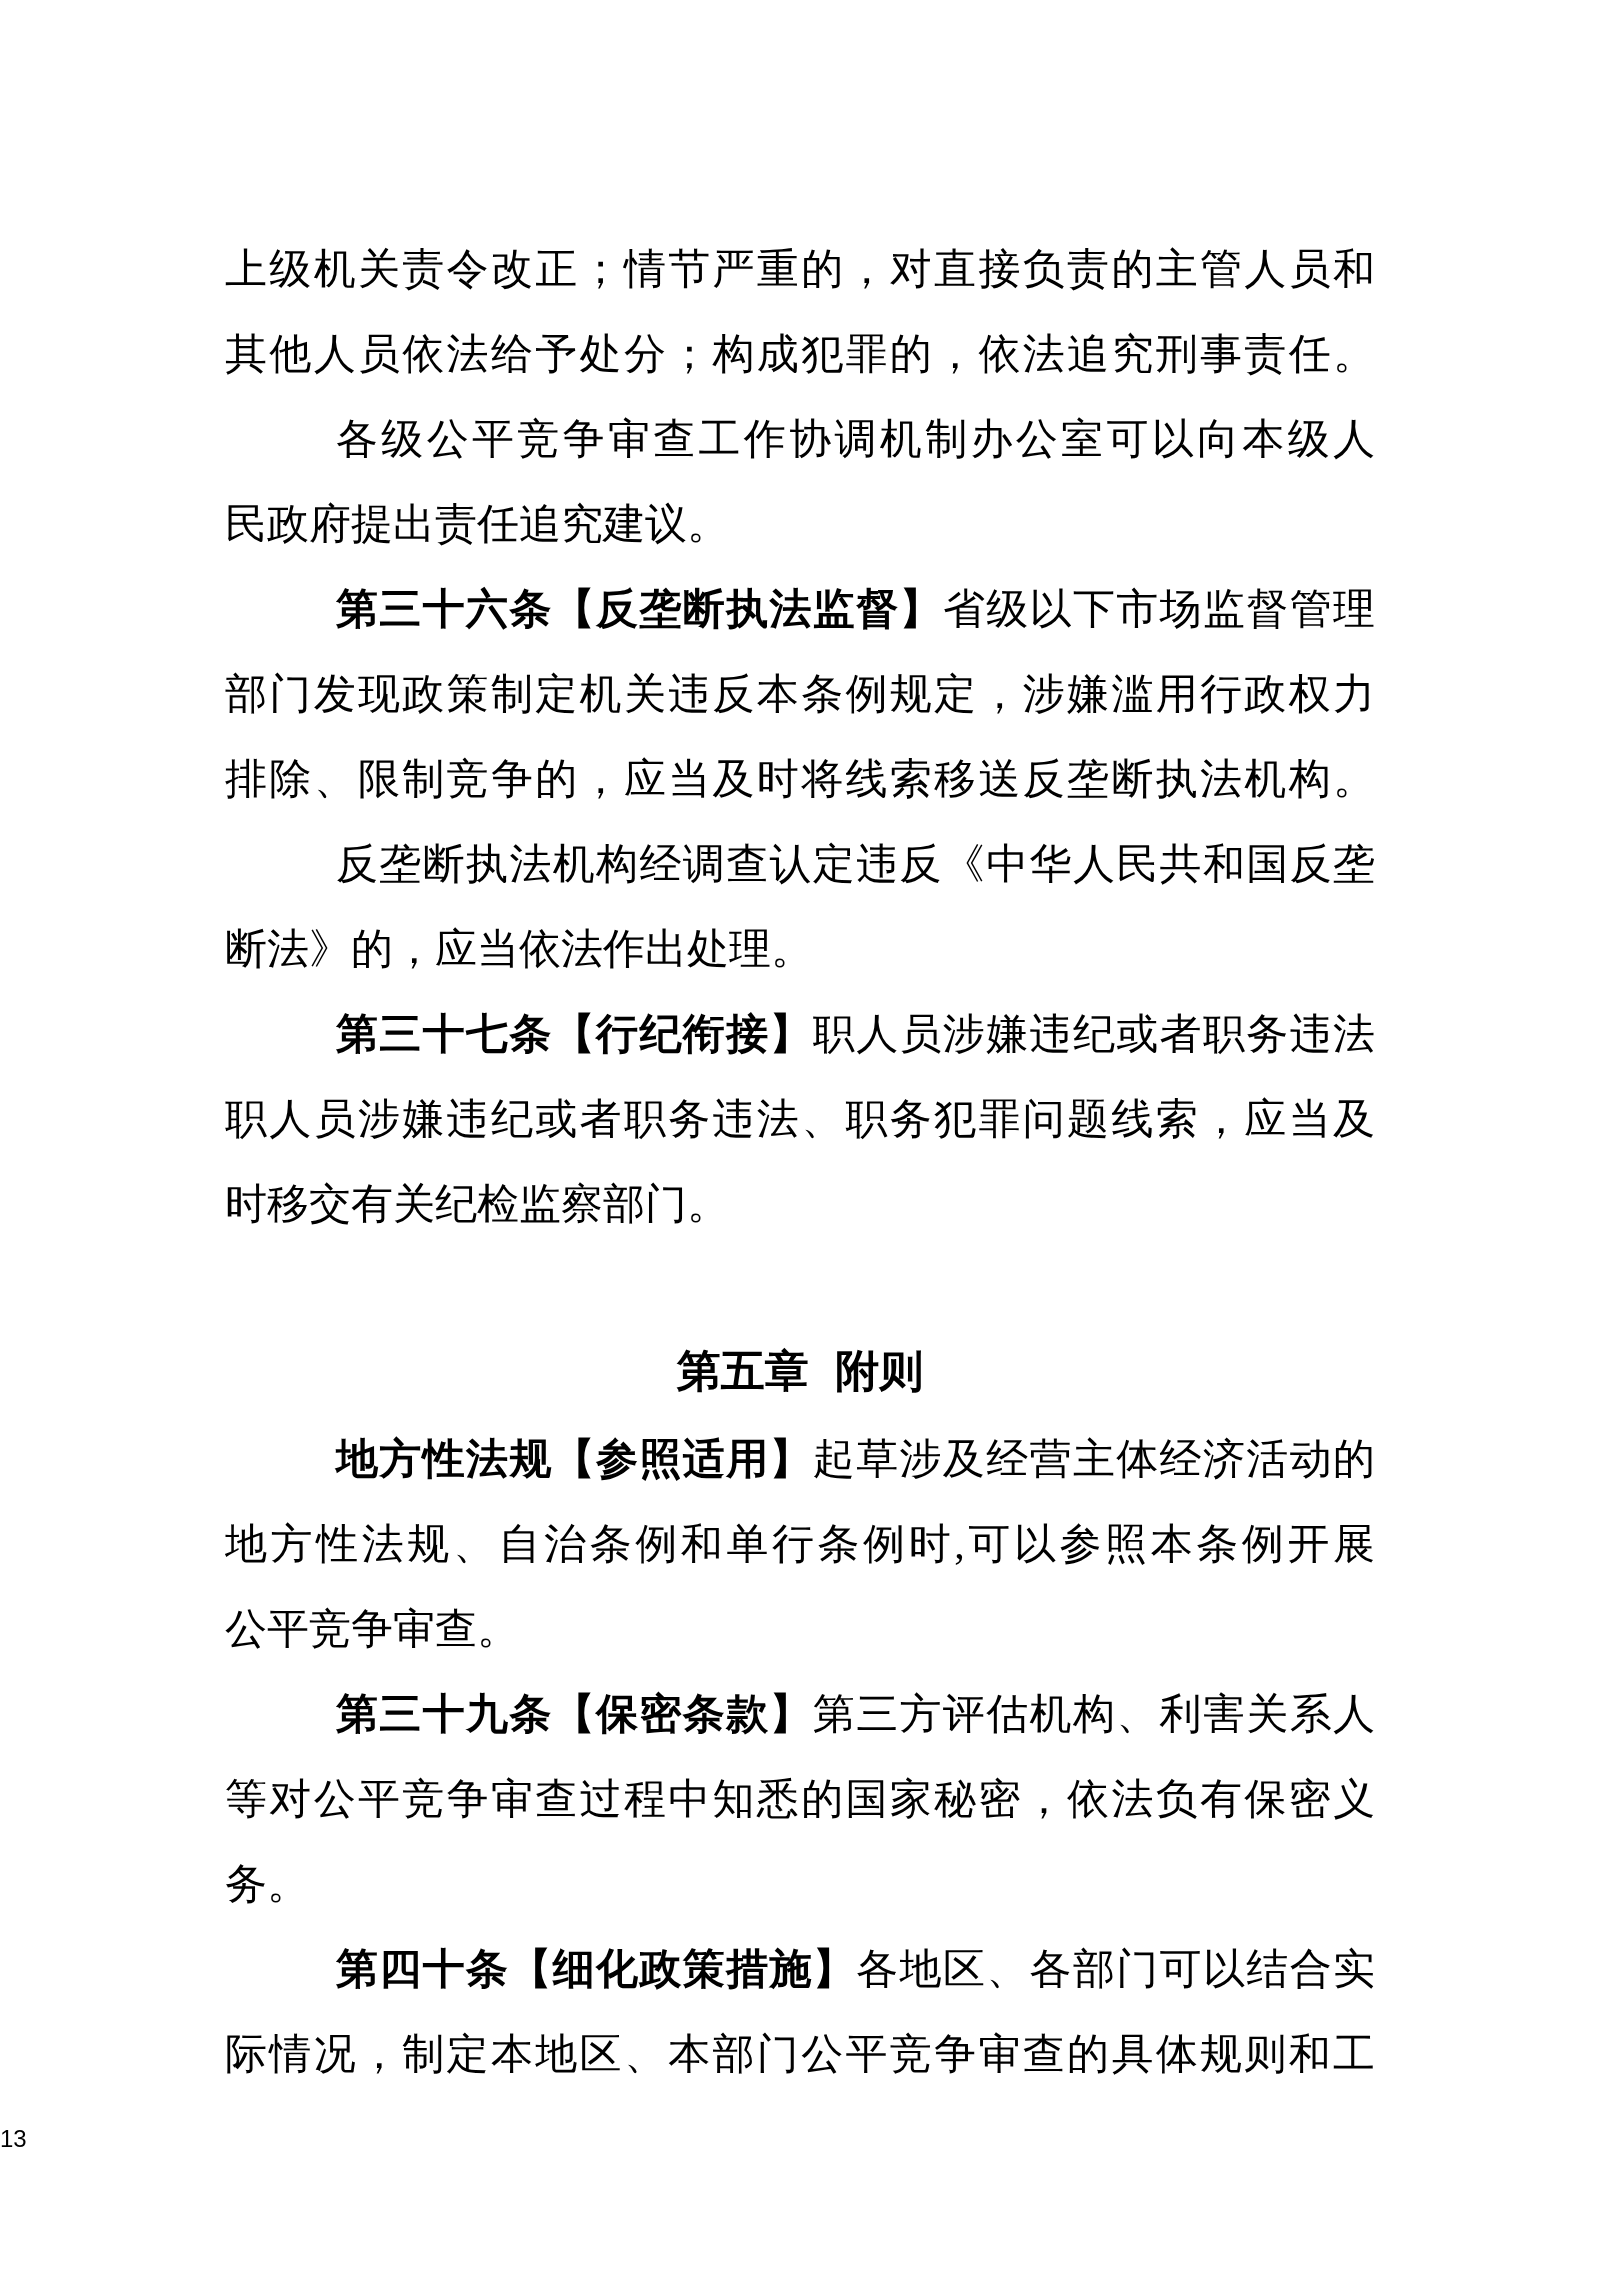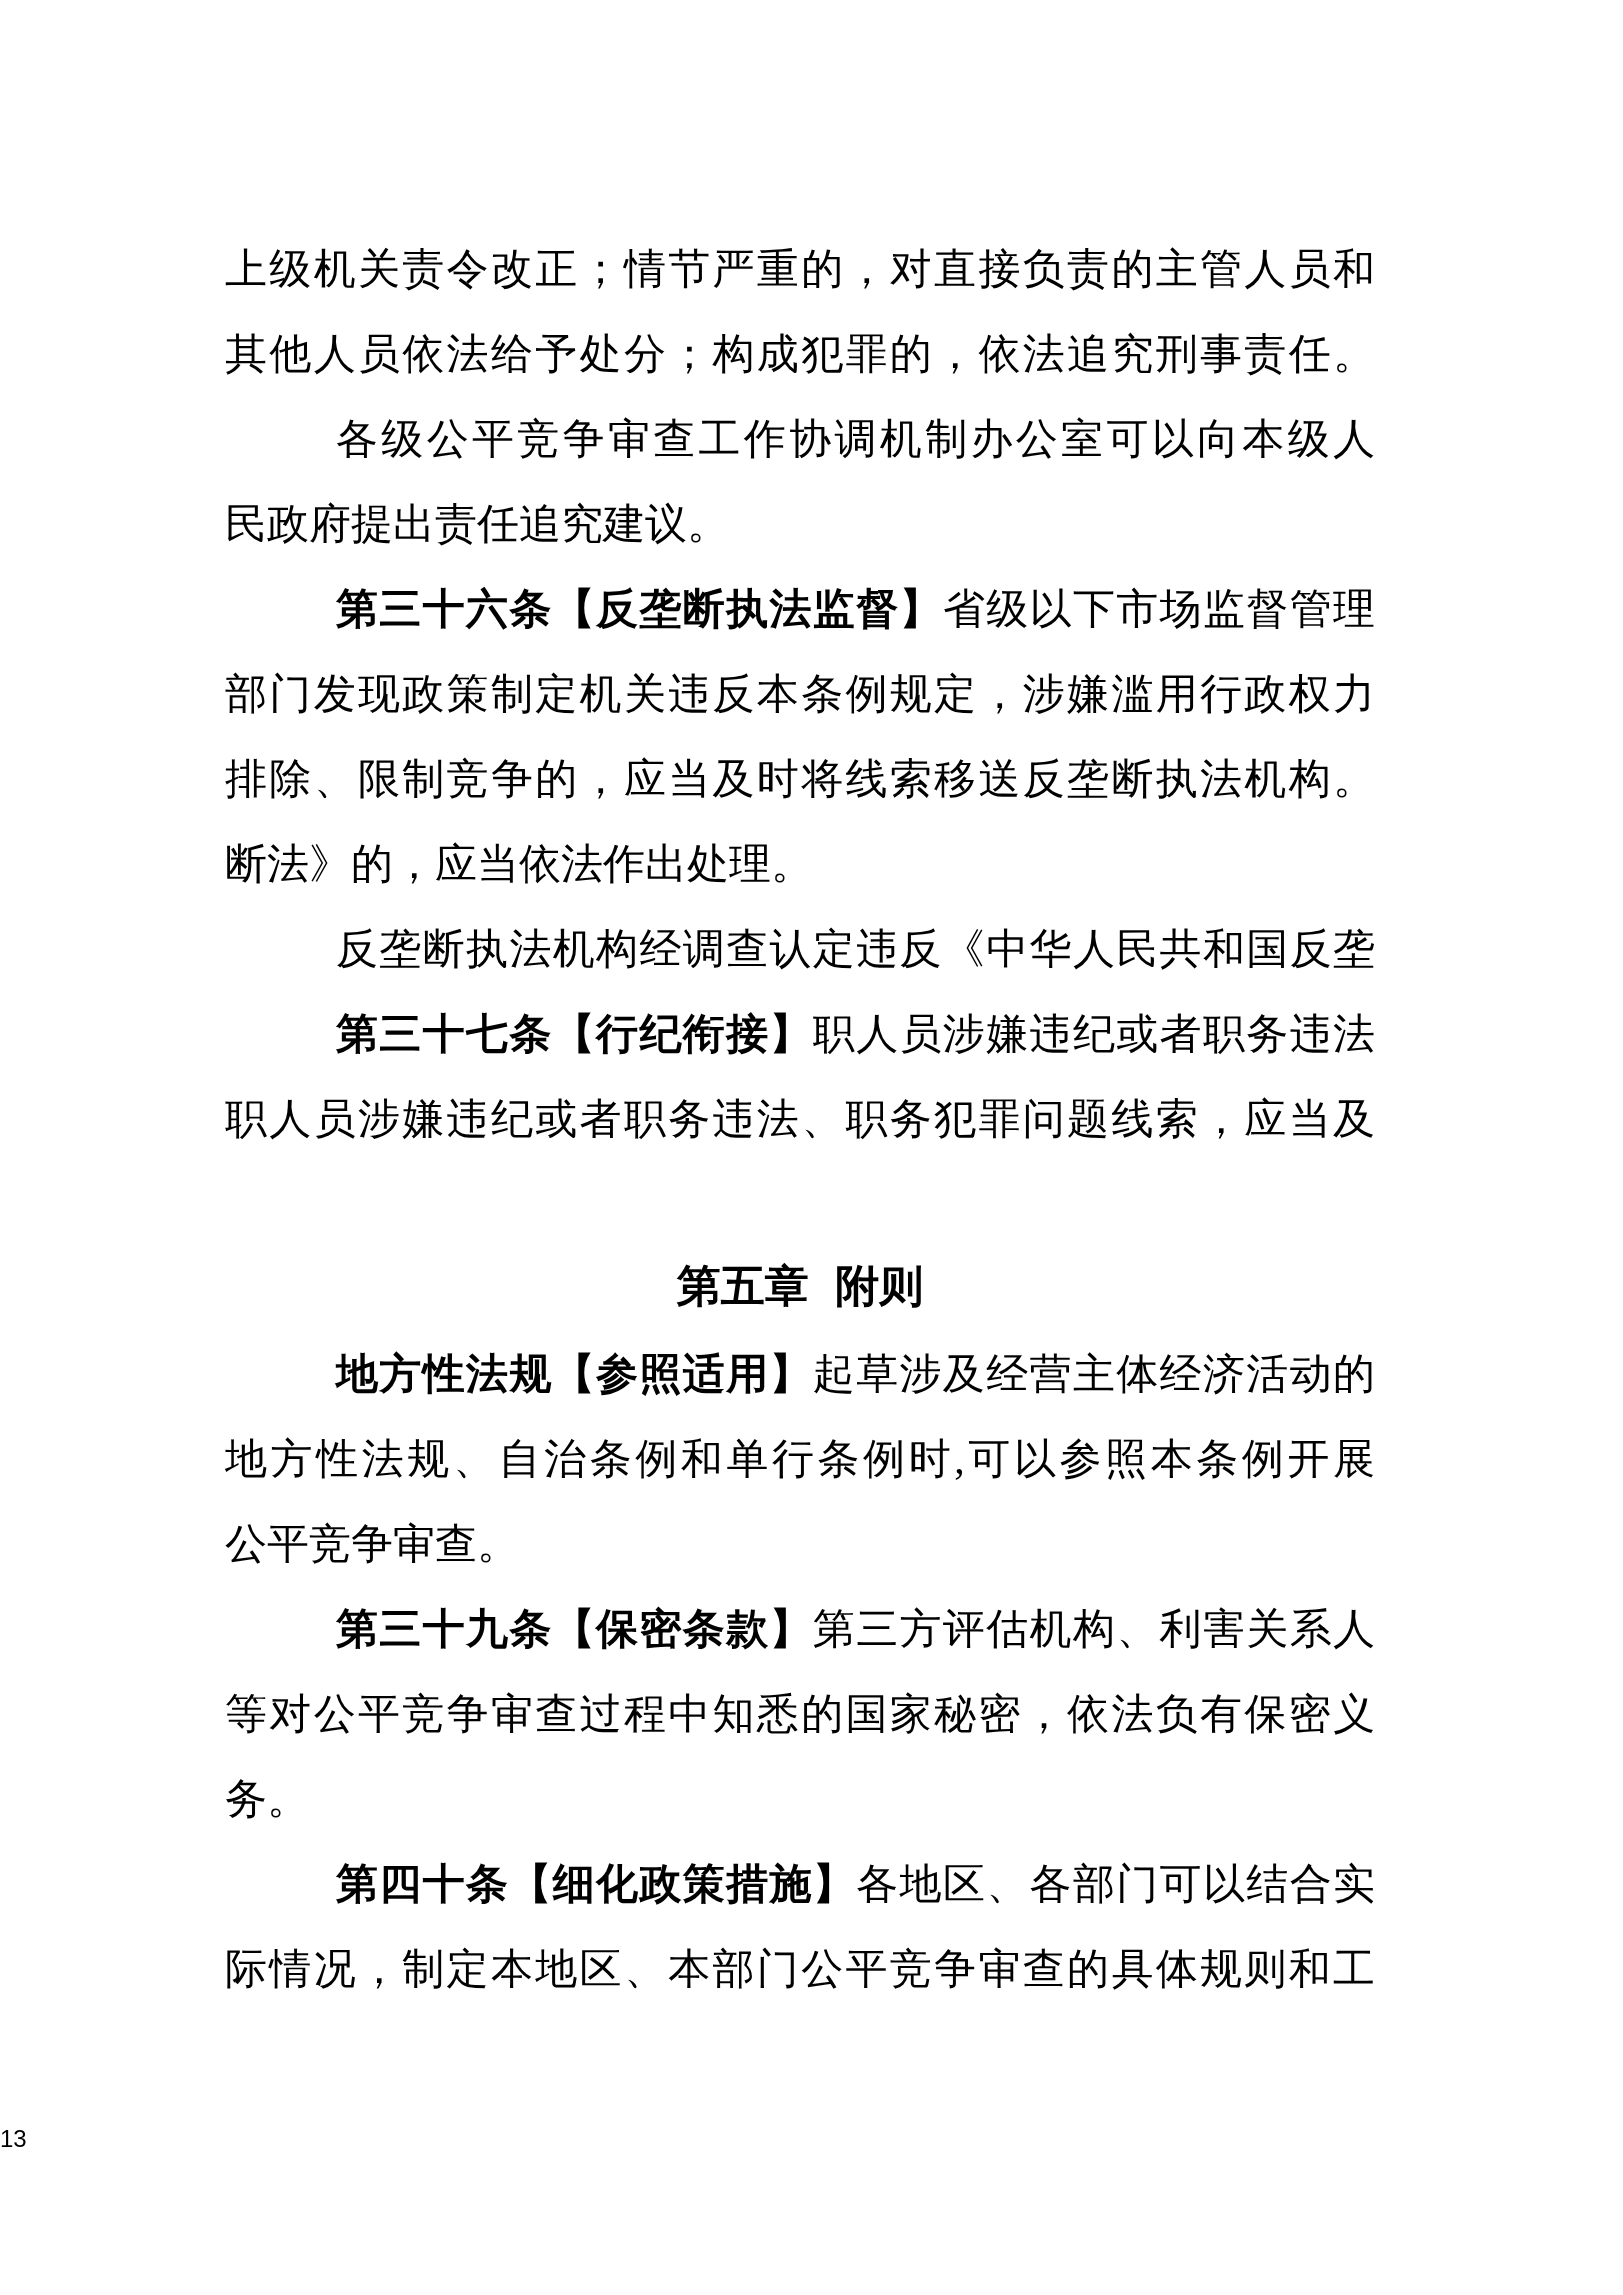--- a/index.html
+++ b/index.html
@@ -73,24 +73,25 @@
 
 <main class="page">
   <div class="content">
       <div class="line"><span>上级机关责令改正；情节严重的，对直接负责的主管人员和</span></div>
       <div class="line"><span>其他人员依法给予处分；构成犯罪的，依法追究刑事责任。</span></div>
       <div class="line indent"><span>各级公平竞争审查工作协调机制办公室可以向本级人</span></div>
       <div class="line short"><span>民政府提出责任追究建议。</span></div>
       <div class="line indent"><span class="b">第三十六条【反垄断执法监督】</span><span>省级以下市场监督管理</span></div>
       <div class="line"><span>部门发现政策制定机关违反本条例规定，涉嫌滥用行政权力</span></div>
       <div class="line"><span>排除、限制竞争的，应当及时将线索移送反垄断执法机构。</span></div>
+      <div class="line indent"><span>反垄断执法机构经调查认定违反《中华人民共和国反垄</span></div>
       <div class="line short"><span>断法》的，应当依法作出处理。</span></div>
-      <div class="line indent"><span>反垄断执法机构经调查认定违反《中华人民共和国反垄</span></div>
       <div class="line indent"><span class="b">第三十七条【行纪衔接】</span><span>职人员涉嫌违纪或者职务违法</span></div>
       <div class="line"><span>职人员涉嫌违纪或者职务违法、职务犯罪问题线索，应当及</span></div>
+      <div class="line short"><span>时移交有关纪检监察部门。</span></div>
       <div class="line blank"></div>
       <div class="line heading"><span class="b">第五章 附则</span></div>
       <div class="line indent"><span class="b">地方性法规【参照适用】</span><span>起草涉及经营主体经济活动的</span></div>
       <div class="line"><span>地方性法规、自治条例和单行条例时,可以参照本条例开展</span></div>
       <div class="line short"><span>公平竞争审查。</span></div>
       <div class="line indent"><span class="b">第三十九条【保密条款】</span><span>第三方评估机构、利害关系人</span></div>
       <div class="line"><span>等对公平竞争审查过程中知悉的国家秘密，依法负有保密义</span></div>
       <div class="line short"><span>务。</span></div>
       <div class="line indent"><span class="b">第四十条【细化政策措施】</span><span>各地区、各部门可以结合实</span></div>
       <div class="line"><span>际情况，制定本地区、本部门公平竞争审查的具体规则和工</span></div>

